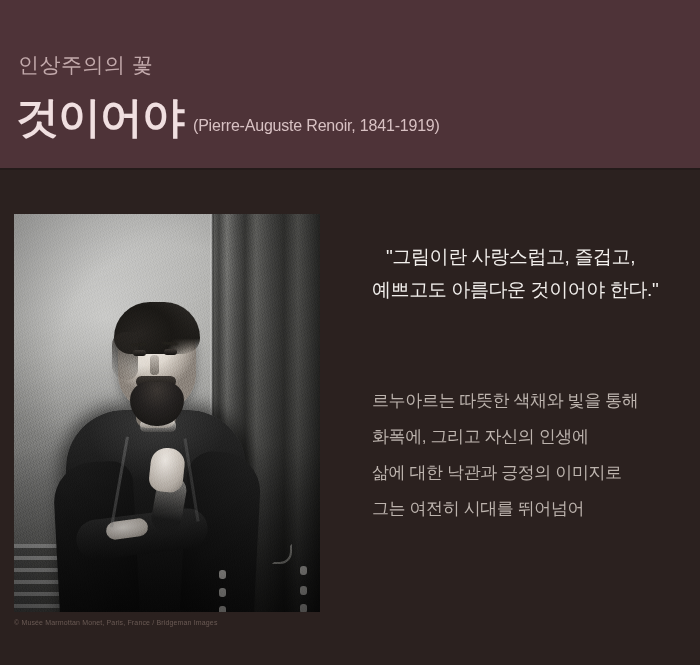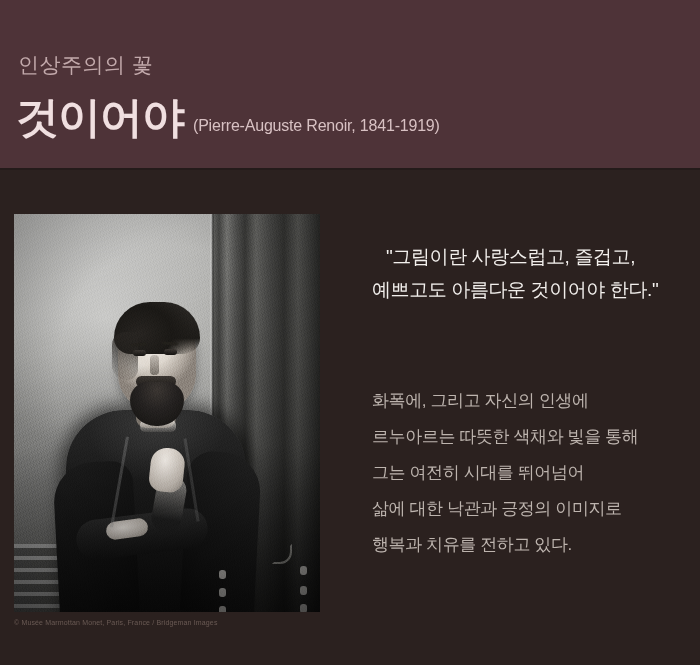--- a/index.html
+++ b/index.html
@@ -451,22 +451,21 @@
     </div>
 
     <div id="text-col">
 
       <blockquote id="quote">
         <span class="ql1">"그림이란 사랑스럽고, 즐겁고,</span>
         <span class="ql2">예쁘고도 아름다운 것이어야 한다."</span>
       </blockquote>
 
       <div id="paragraphs">
+        <span class="pline">르누아르는 따뜻한 색채와 빛을 통해</span>
         <span class="pline">화폭에, 그리고 자신의 인생에</span>
-        <span class="pline">르누아르는 따뜻한 색채와 빛을 통해</span>
+        <span class="pline">삶에 대한 낙관과 긍정의 이미지로</span>
         <span class="pline">그는 여전히 시대를 뛰어넘어</span>
-        <span class="pline">삶에 대한 낙관과 긍정의 이미지로</span>
-        <span class="pline">행복과 치유를 전하고 있다.</span>
       </div>
 
     </div>
   </div>
 </div>
 
 </body></html>

